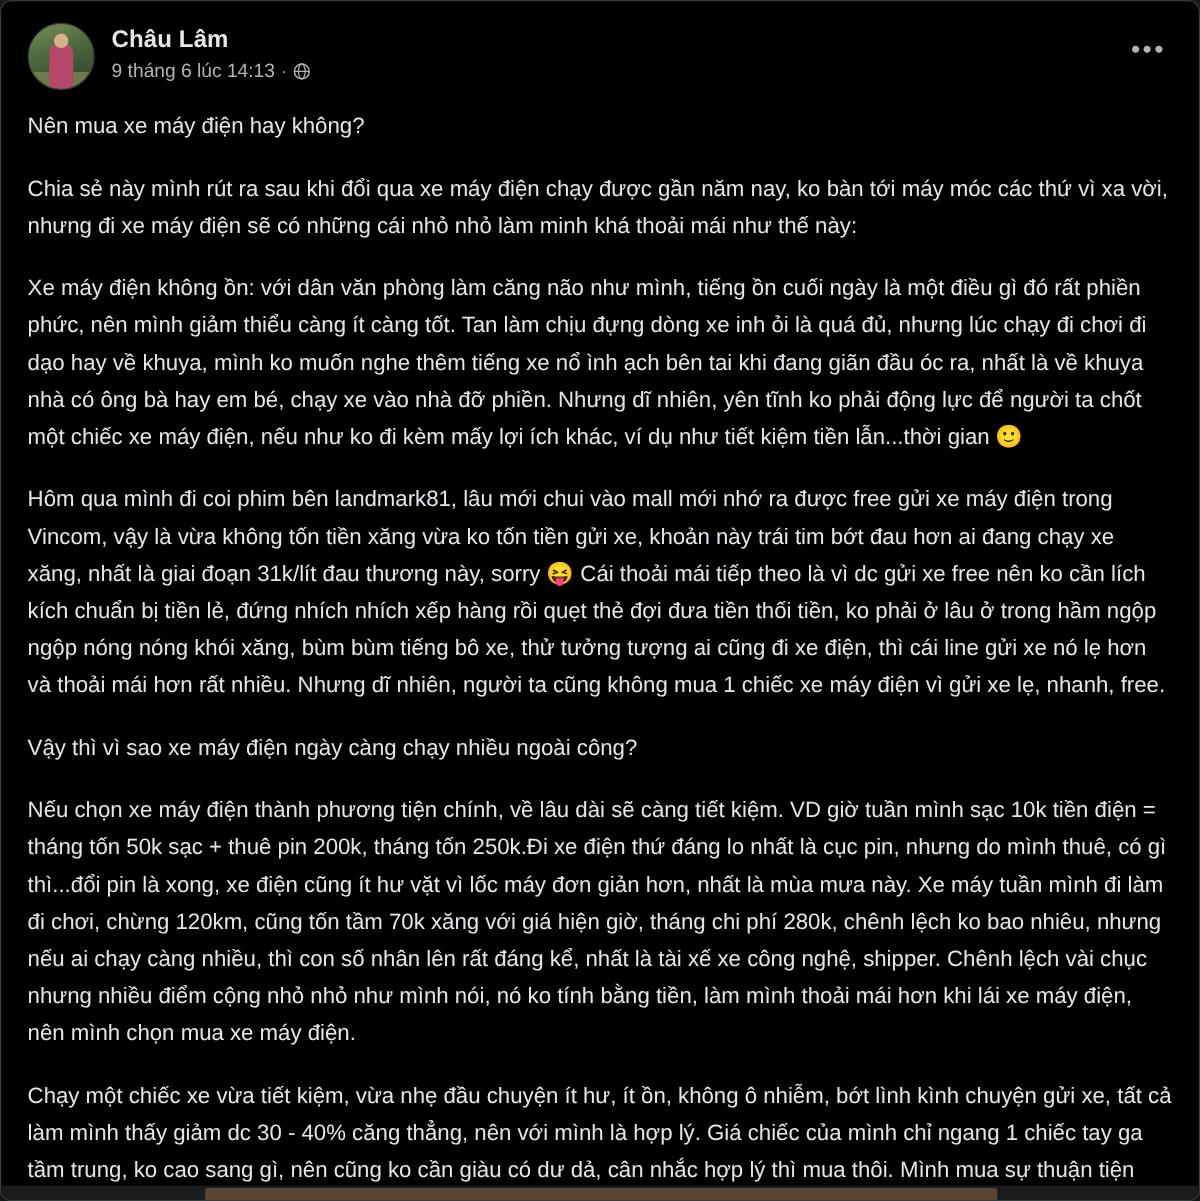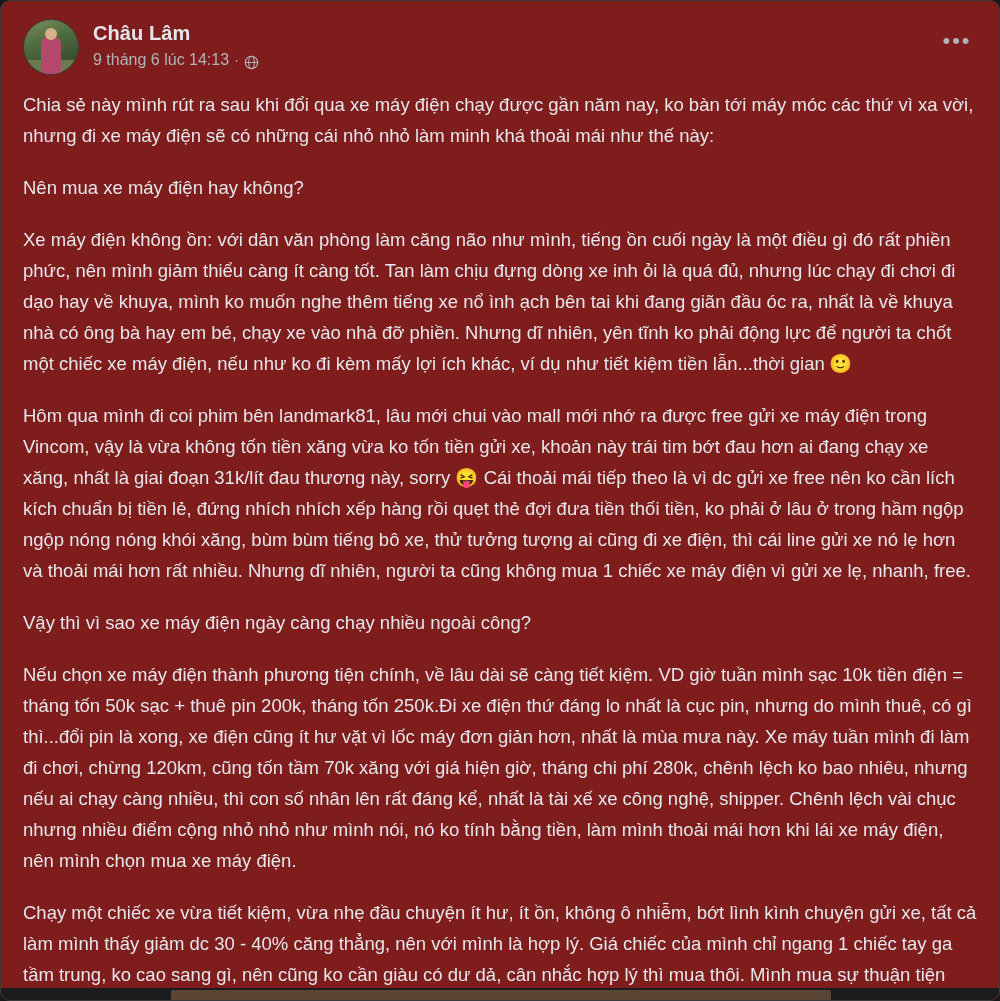--- a/index.html
+++ b/index.html
@@ -12,21 +12,21 @@
     width: 1000px;
     height: 1001px;
     overflow: hidden;
     font-family: "Liberation Sans", sans-serif;
     color: #e4e6eb;
   }
   .post-card {
     position: relative;
     width: 1000px;
     height: 1001px;
-    background: #7f1d1d;
+    background: #000000;
     border: 1px solid #3a3b3c;
     border-radius: 10px;
     overflow: hidden;
   }
   .post-header {
     display: flex;
     align-items: flex-start;
     padding: 18px 22px 4px 22px;
   }
   .avatar {
@@ -73,21 +73,21 @@
   }
   .author-name {
     font-size: 20px;
     font-weight: bold;
     color: #e4e6eb;
     line-height: 24px;
     letter-spacing: .1px;
   }
   .meta-row {
     display: flex;
-    align-items: center;
+    align-items: flex-start;
     gap: 5px;
     margin-top: 5px;
     font-size: 16px;
     color: #b0b3b8;
     line-height: 20px;
   }
   .meta-dot {
     color: #b0b3b8;
     font-size: 15px;
   }
@@ -166,22 +166,22 @@
             <line x1="1.4" y1="8" x2="14.6" y2="8" stroke="#b0b3b8" stroke-width="1.1"></line>
           </svg>
         </span>
       </div>
     </div>
 
     <div class="menu-button">•••</div>
   </div>
 
   <div class="post-body">
+    <p>Nên mua xe máy điện hay không?</p>
     <p>Chia sẻ này mình rút ra sau khi đổi qua xe máy điện chạy được gần năm nay, ko bàn tới máy móc các thứ vì xa vời, nhưng đi xe máy điện sẽ có những cái nhỏ nhỏ làm minh khá thoải mái như thế này:</p>
-    <p>Nên mua xe máy điện hay không?</p>
     <p>Xe máy điện không ồn: với dân văn phòng làm căng não như mình, tiếng ồn cuối ngày là một điều gì đó rất phiền phức, nên mình giảm thiểu càng ít càng tốt. Tan làm chịu đựng dòng xe inh ỏi là quá đủ, nhưng lúc chạy đi chơi đi dạo hay về khuya, mình ko muốn nghe thêm tiếng xe nổ ình ạch bên tai khi đang giãn đầu óc ra, nhất là về khuya nhà có ông bà hay em bé, chạy xe vào nhà đỡ phiền. Nhưng dĩ nhiên, yên tĩnh ko phải động lực để người ta chốt một chiếc xe máy điện, nếu như ko đi kèm mấy lợi ích khác, ví dụ như tiết kiệm tiền lẫn...thời gian 🙂</p>
     <p>Hôm qua mình đi coi phim bên landmark81, lâu mới chui vào mall mới nhớ ra được free gửi xe máy điện trong Vincom, vậy là vừa không tốn tiền xăng vừa ko tốn tiền gửi xe, khoản này trái tim bớt đau hơn ai đang chạy xe xăng, nhất là giai đoạn 31k/lít đau thương này, sorry 😝 Cái thoải mái tiếp theo là vì dc gửi xe free nên ko cần lích kích chuẩn bị tiền lẻ, đứng nhích nhích xếp hàng rồi quẹt thẻ đợi đưa tiền thối tiền, ko phải ở lâu ở trong hầm ngộp ngộp nóng nóng khói xăng, bùm bùm tiếng bô xe, thử tưởng tượng ai cũng đi xe điện, thì cái line gửi xe nó lẹ hơn và thoải mái hơn rất nhiều. Nhưng dĩ nhiên, người ta cũng không mua 1 chiếc xe máy điện vì gửi xe lẹ, nhanh, free.</p>
     <p>Vậy thì vì sao xe máy điện ngày càng chạy nhiều ngoài công?</p>
     <p>Nếu chọn xe máy điện thành phương tiện chính, về lâu dài sẽ càng tiết kiệm. VD giờ tuần mình sạc 10k tiền điện = tháng tốn 50k sạc + thuê pin 200k, tháng tốn 250k.Đi xe điện thứ đáng lo nhất là cục pin, nhưng do mình thuê, có gì thì...đổi pin là xong, xe điện cũng ít hư vặt vì lốc máy đơn giản hơn, nhất là mùa mưa này. Xe máy tuần mình đi làm đi chơi, chừng 120km, cũng tốn tầm 70k xăng với giá hiện giờ, tháng chi phí 280k, chênh lệch ko bao nhiêu, nhưng nếu ai chạy càng nhiều, thì con số nhân lên rất đáng kể, nhất là tài xế xe công nghệ, shipper. Chênh lệch vài chục nhưng nhiều điểm cộng nhỏ nhỏ như mình nói, nó ko tính bằng tiền, làm mình thoải mái hơn khi lái xe máy điện, nên mình chọn mua xe máy điện.</p>
     <p>Chạy một chiếc xe vừa tiết kiệm, vừa nhẹ đầu chuyện ít hư, ít ồn, không ô nhiễm, bớt lình kình chuyện gửi xe, tất cả làm mình thấy giảm dc 30 - 40% căng thẳng, nên với mình là hợp lý. Giá chiếc của mình chỉ ngang 1 chiếc tay ga tầm trung, ko cao sang gì, nên cũng ko cần giàu có dư dả, cân nhắc hợp lý thì mua thôi. Mình mua sự thuận tiện thoải mái và bền vững.</p>
 
   </div>
 
   <div class="attachment-strip">
     <div class="thumb"></div>

